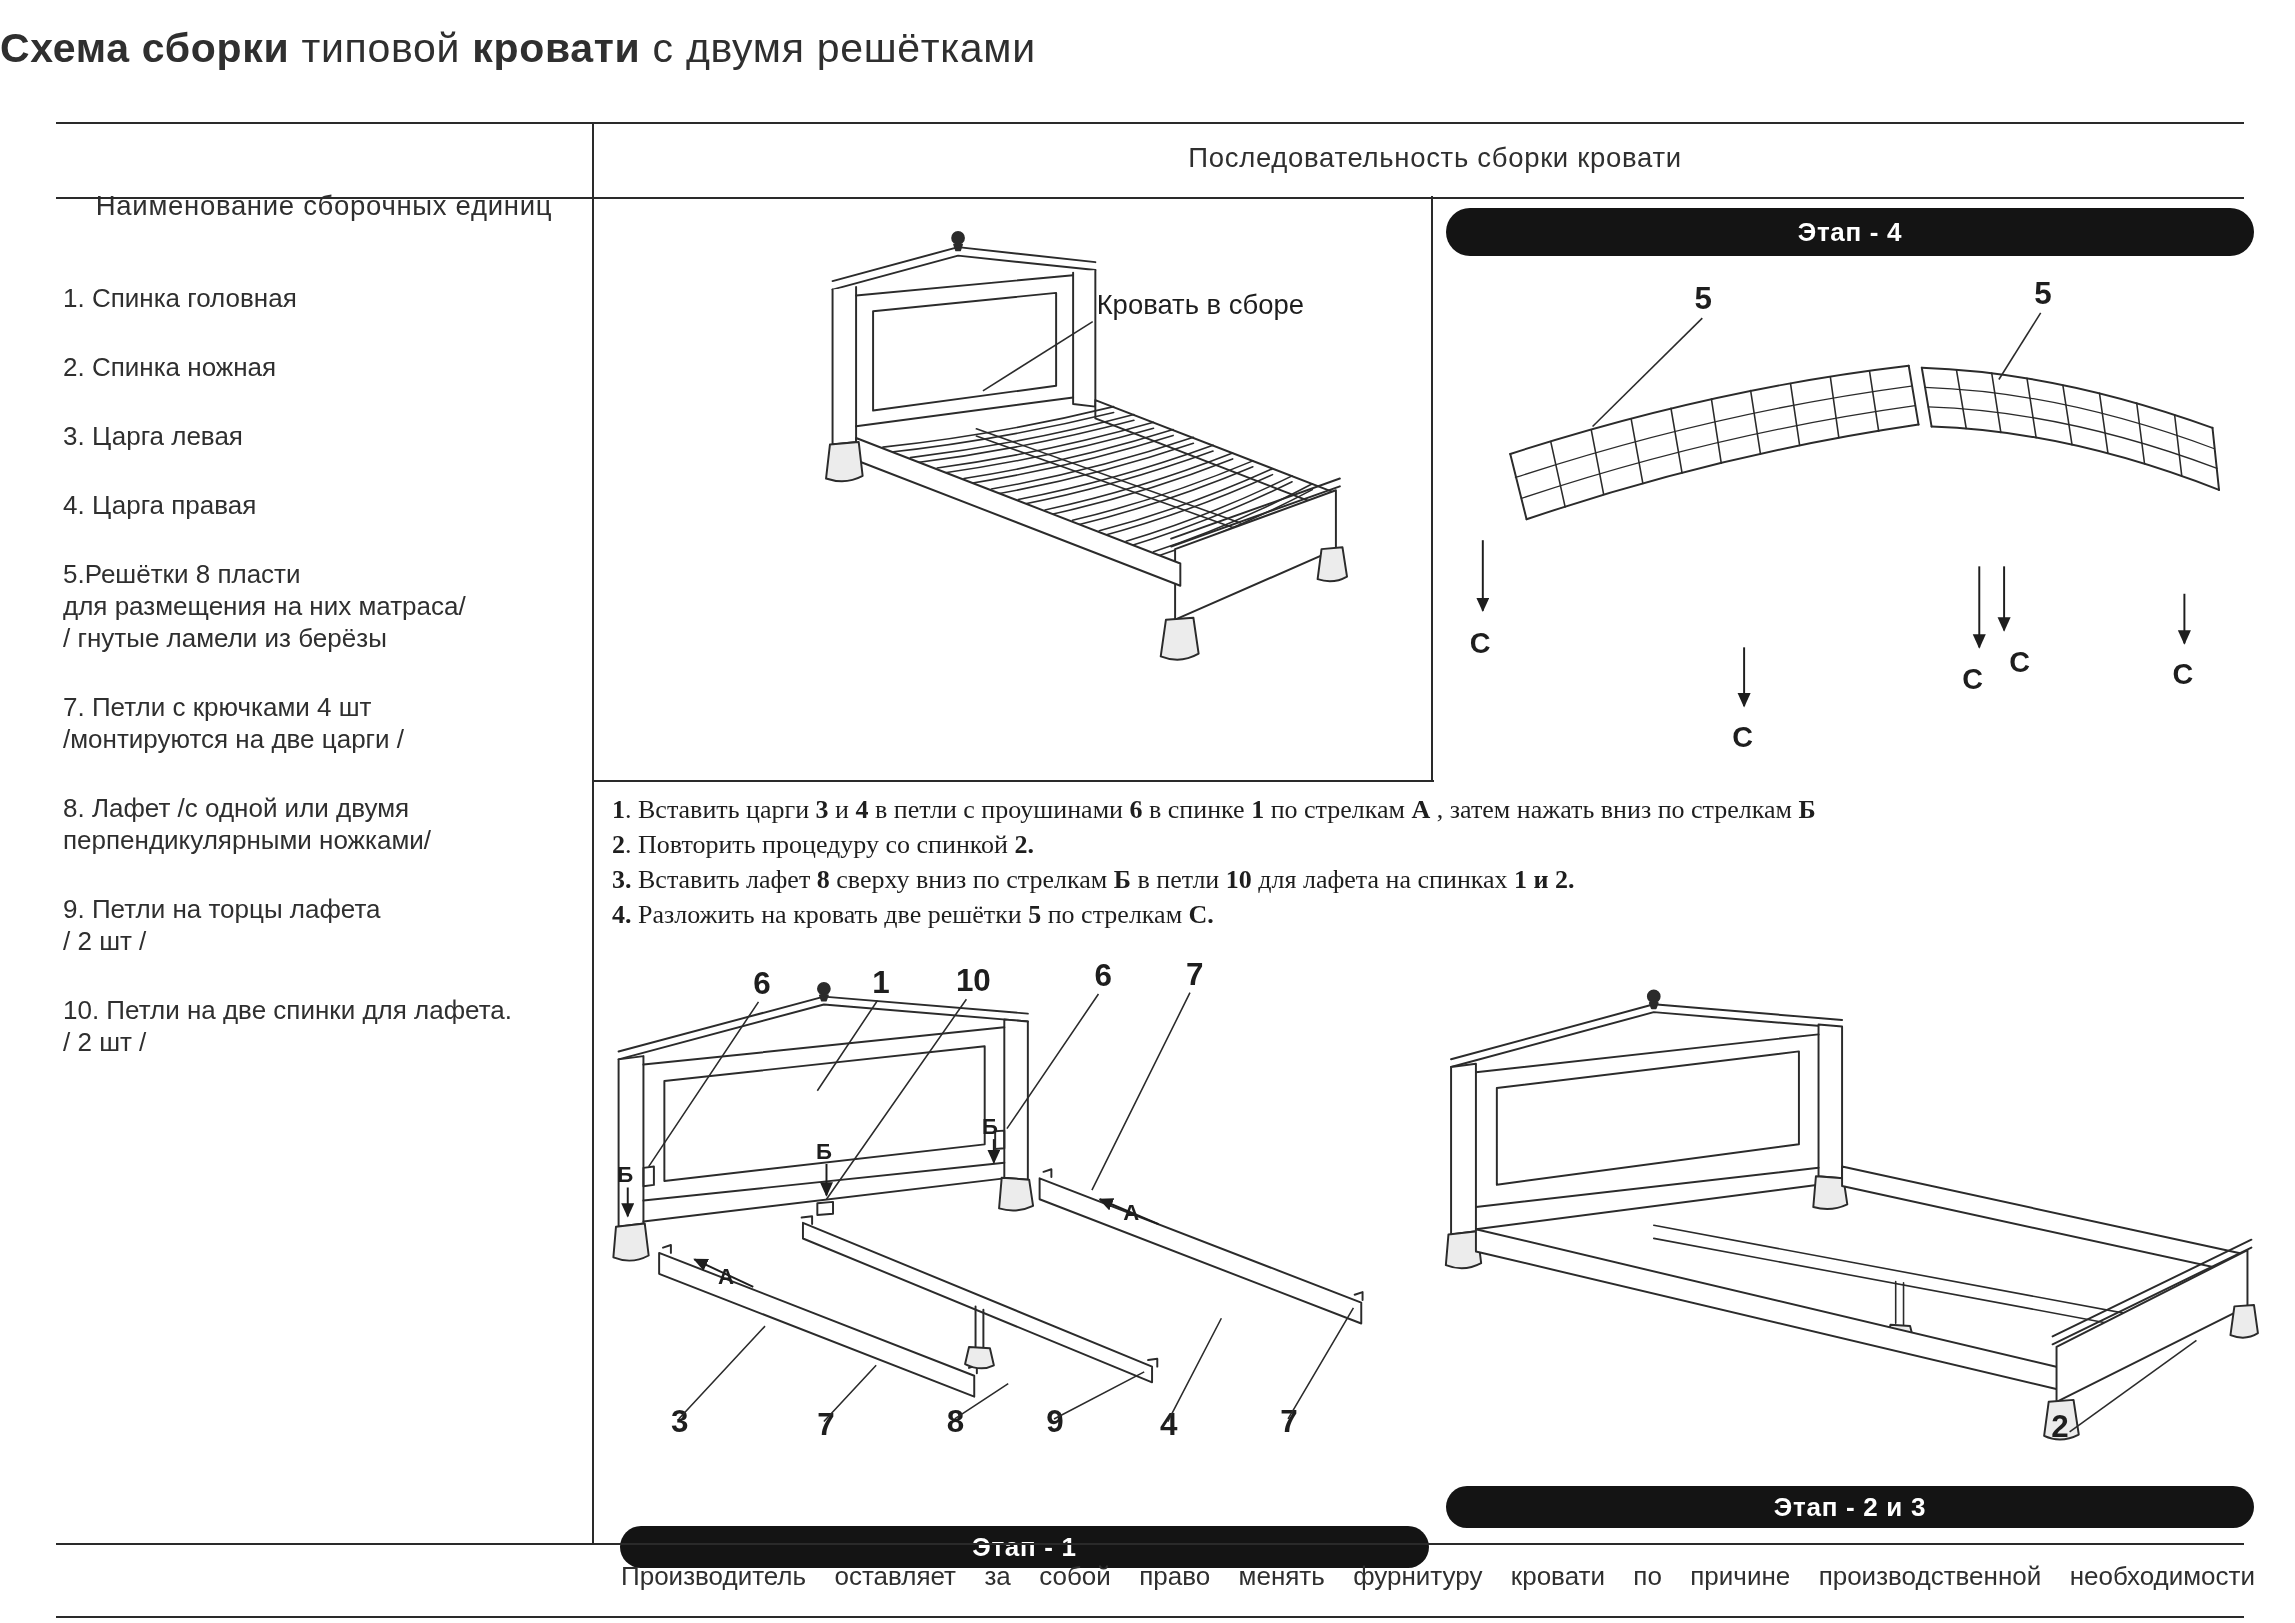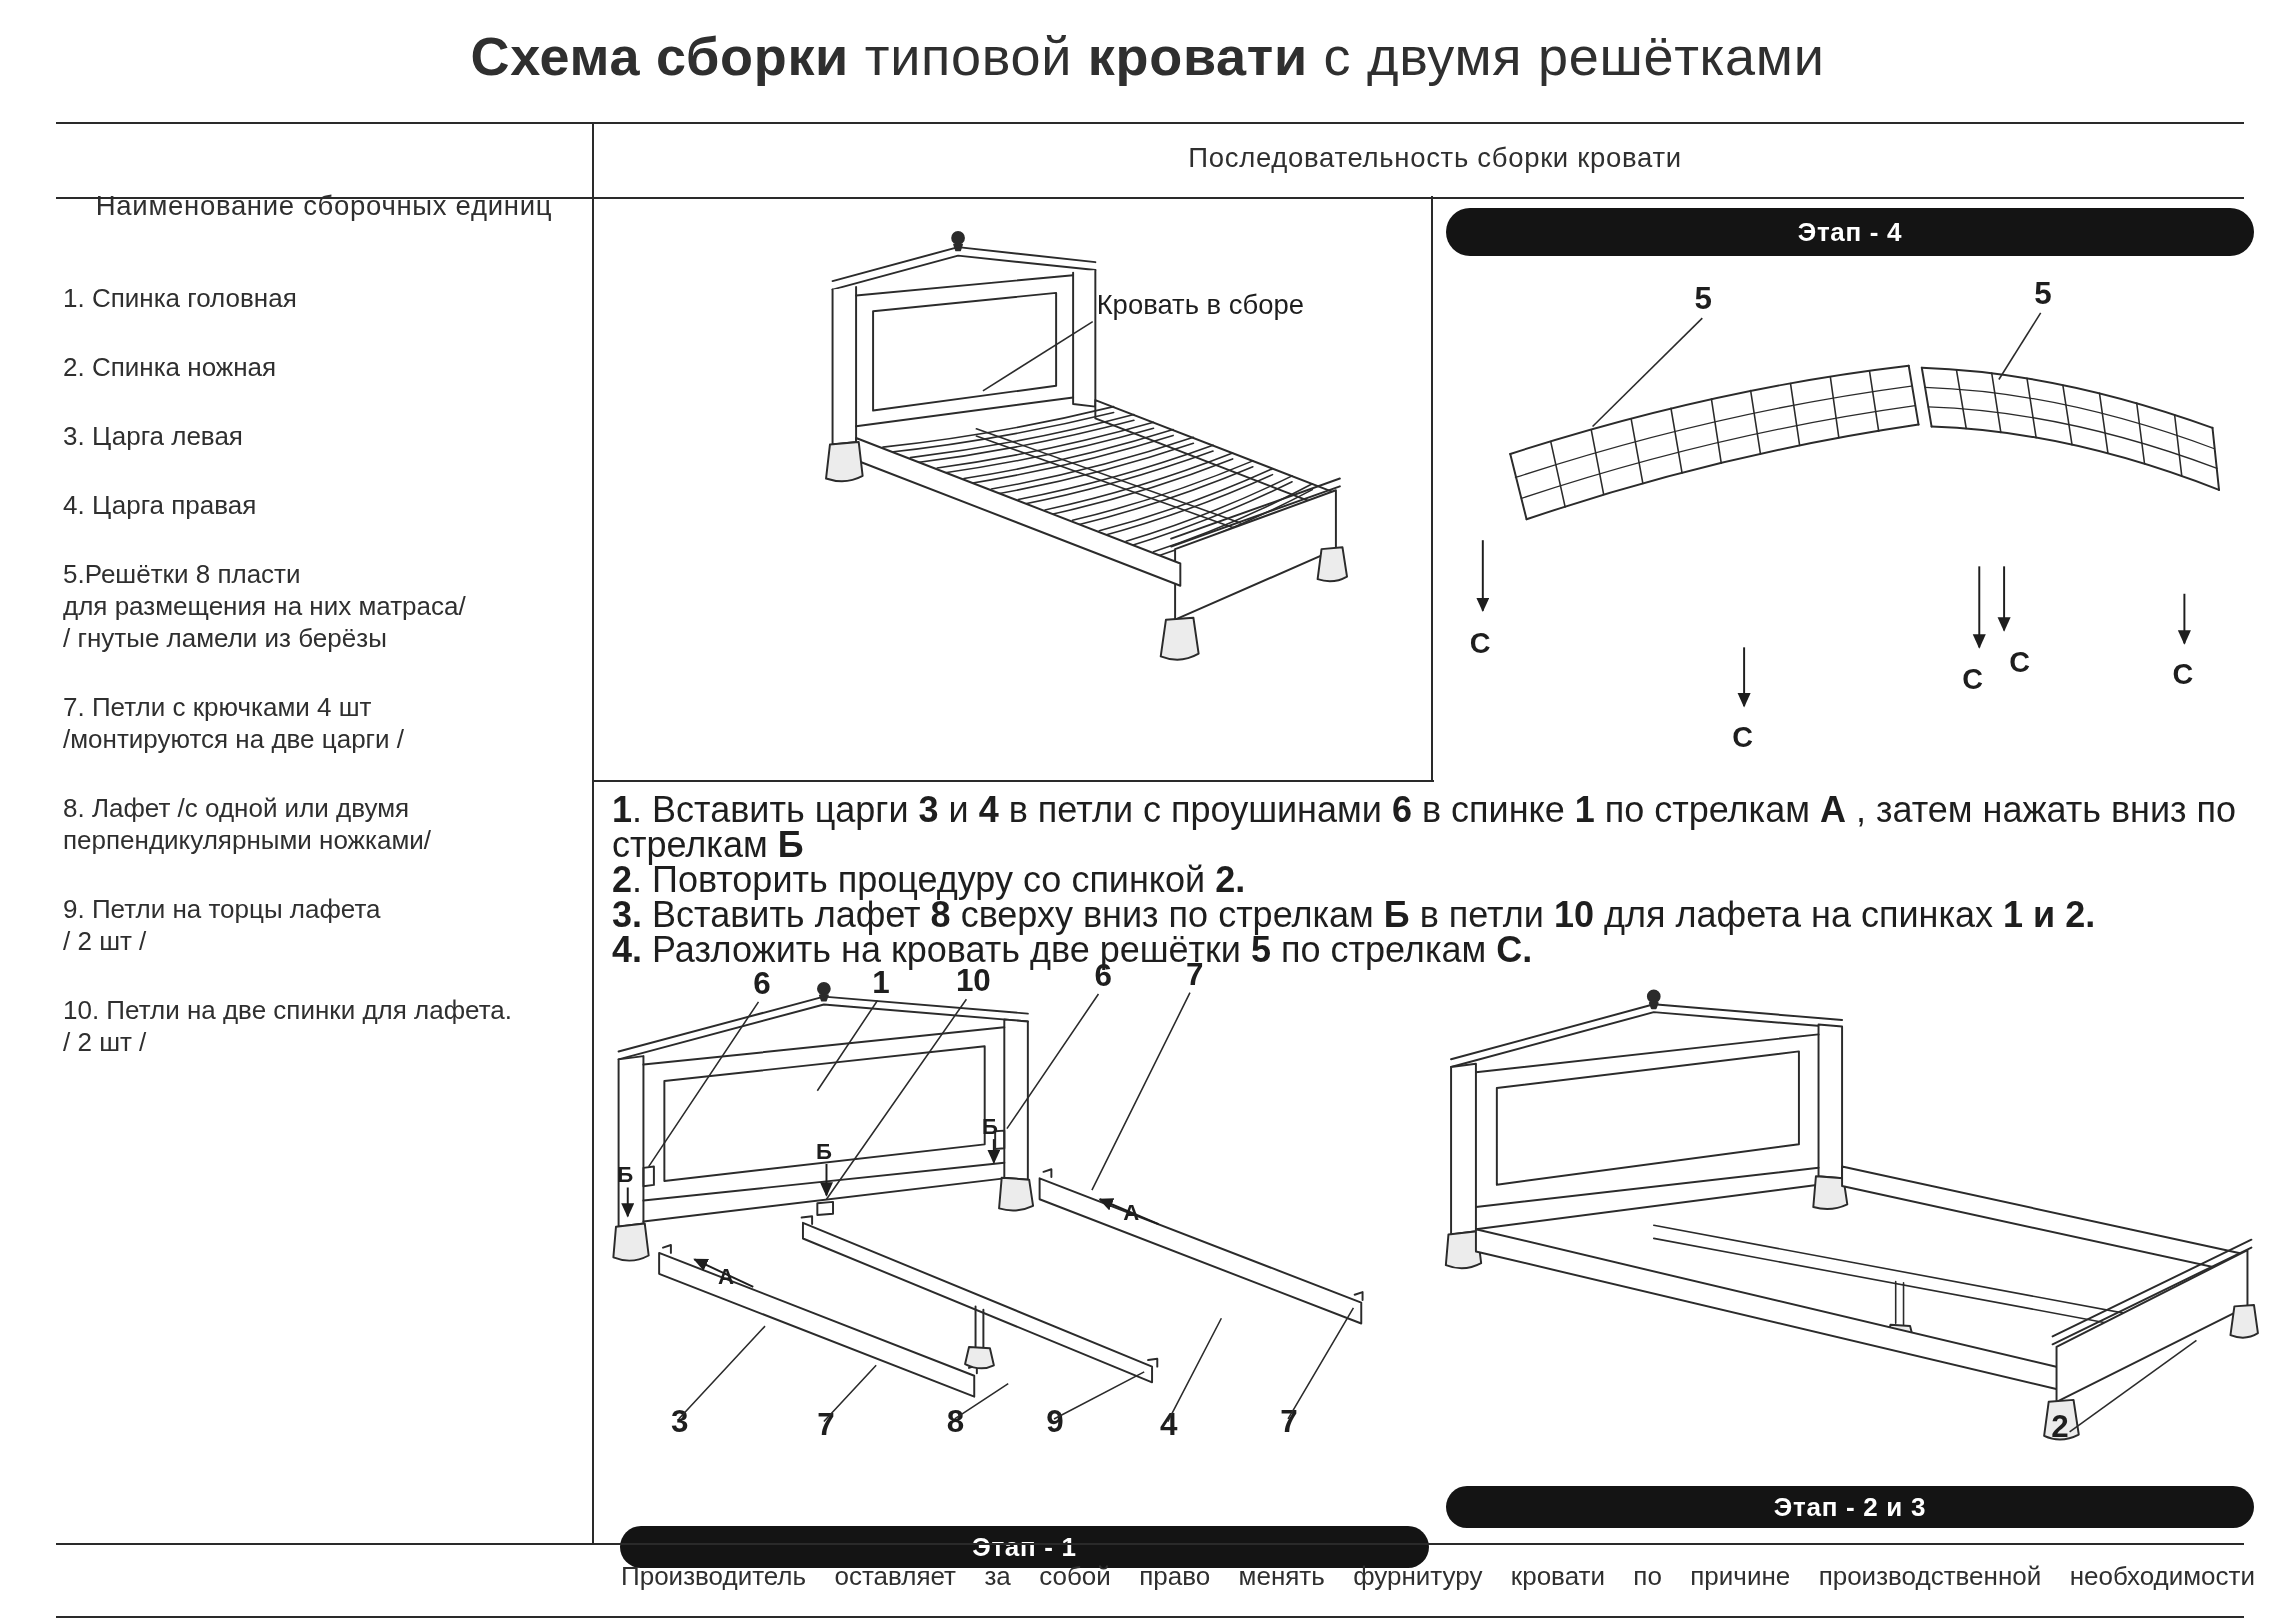--- a/index.html
+++ b/index.html
@@ -2,35 +2,35 @@
 <html style="font-size:10.5px"><head>
 <meta charset="utf-8">
 <style>
   * { margin:0; padding:0; box-sizing:border-box; }
   html,body { background:#ffffff; }
   body { font-family:"Liberation Sans", sans-serif; color:#2d2d2d; }
   .page { position:relative; width:2295px; height:1624px; background:#fff; overflow:hidden; }
   .abs { position:absolute; }
   .hline { position:absolute; height:2px; background:#2a2a2a; }
   .vline { position:absolute; width:2px; background:#2a2a2a; }
-  .title { position:absolute; top:25px; left:0; width:100%; text-align:center;
-           font-size:54px; letter-spacing:0.7px; color:#2f2f2f; }
+  .title { position:absolute; top:25px; left:0; width:100%; text-align:left;
+           font-size:41px; letter-spacing:0.7px; color:#2f2f2f; }
   .title .b { font-weight:700; }
   .col-header { position:absolute; top:142px; font-size:27.5px; letter-spacing:0.7px;
                 text-align:center; color:#2f2f2f; }
   .col-header.left  { left:56px;  width:536px;margin-top:48px;  }
   .col-header.right { left:592px; width:1650px;margin-left:18px; }
   .parts { position:absolute; left:63px; top:282px; width:523px;
            font-size:26px; line-height:32px; color:#2f2f2f; }
   .part { margin-bottom:37px; }
   .banner { position:absolute; background:#141414; border-radius:26px; color:#fff;
             font-weight:700; font-size:26px; letter-spacing:0.7px;
             display:flex; align-items:center; justify-content:center; }
   .instructions { position:absolute; left:612px; top:792px; width:1647px;
-                  font-size:36px; line-height:35px; color:#1e1e1e; }
+                  font-size:26px; line-height:35px; color:#1e1e1e;font-family:Liberation Serif, serif; }
   .seg-bold { font-weight:700; }
   .footer { position:absolute; left:621px; top:1561px; width:1634px; font-size:26px;
             color:#2f2f2f; text-align:justify; text-align-last:justify; }
   svg text { font-family:"Liberation Sans", sans-serif; fill:#1e1e1e; }
   .num-label   { font-size:48px; font-weight:700; }
   .small-label { font-size:34px; font-weight:700; }
   .c-label     { font-size:44px; font-weight:600; }
   .caption     { font-size:42px; }
 </style>
 </head>

